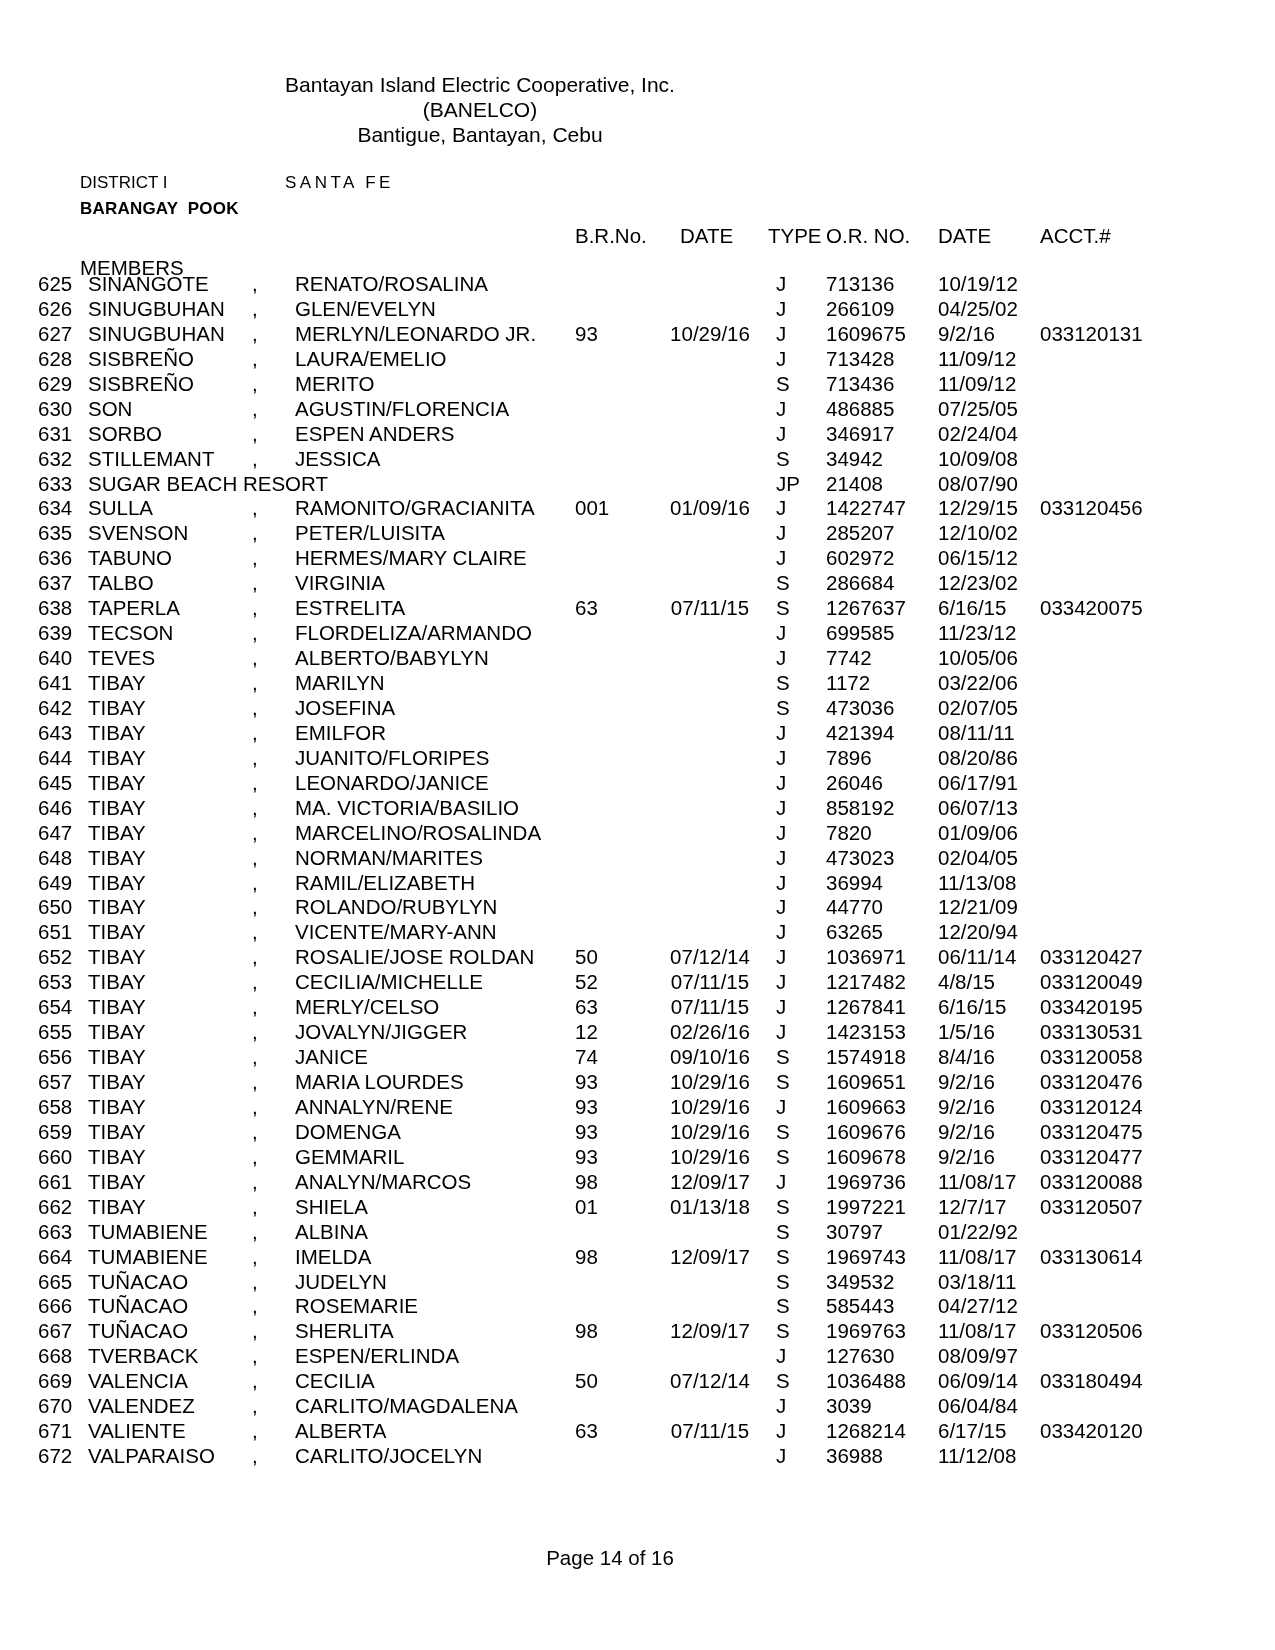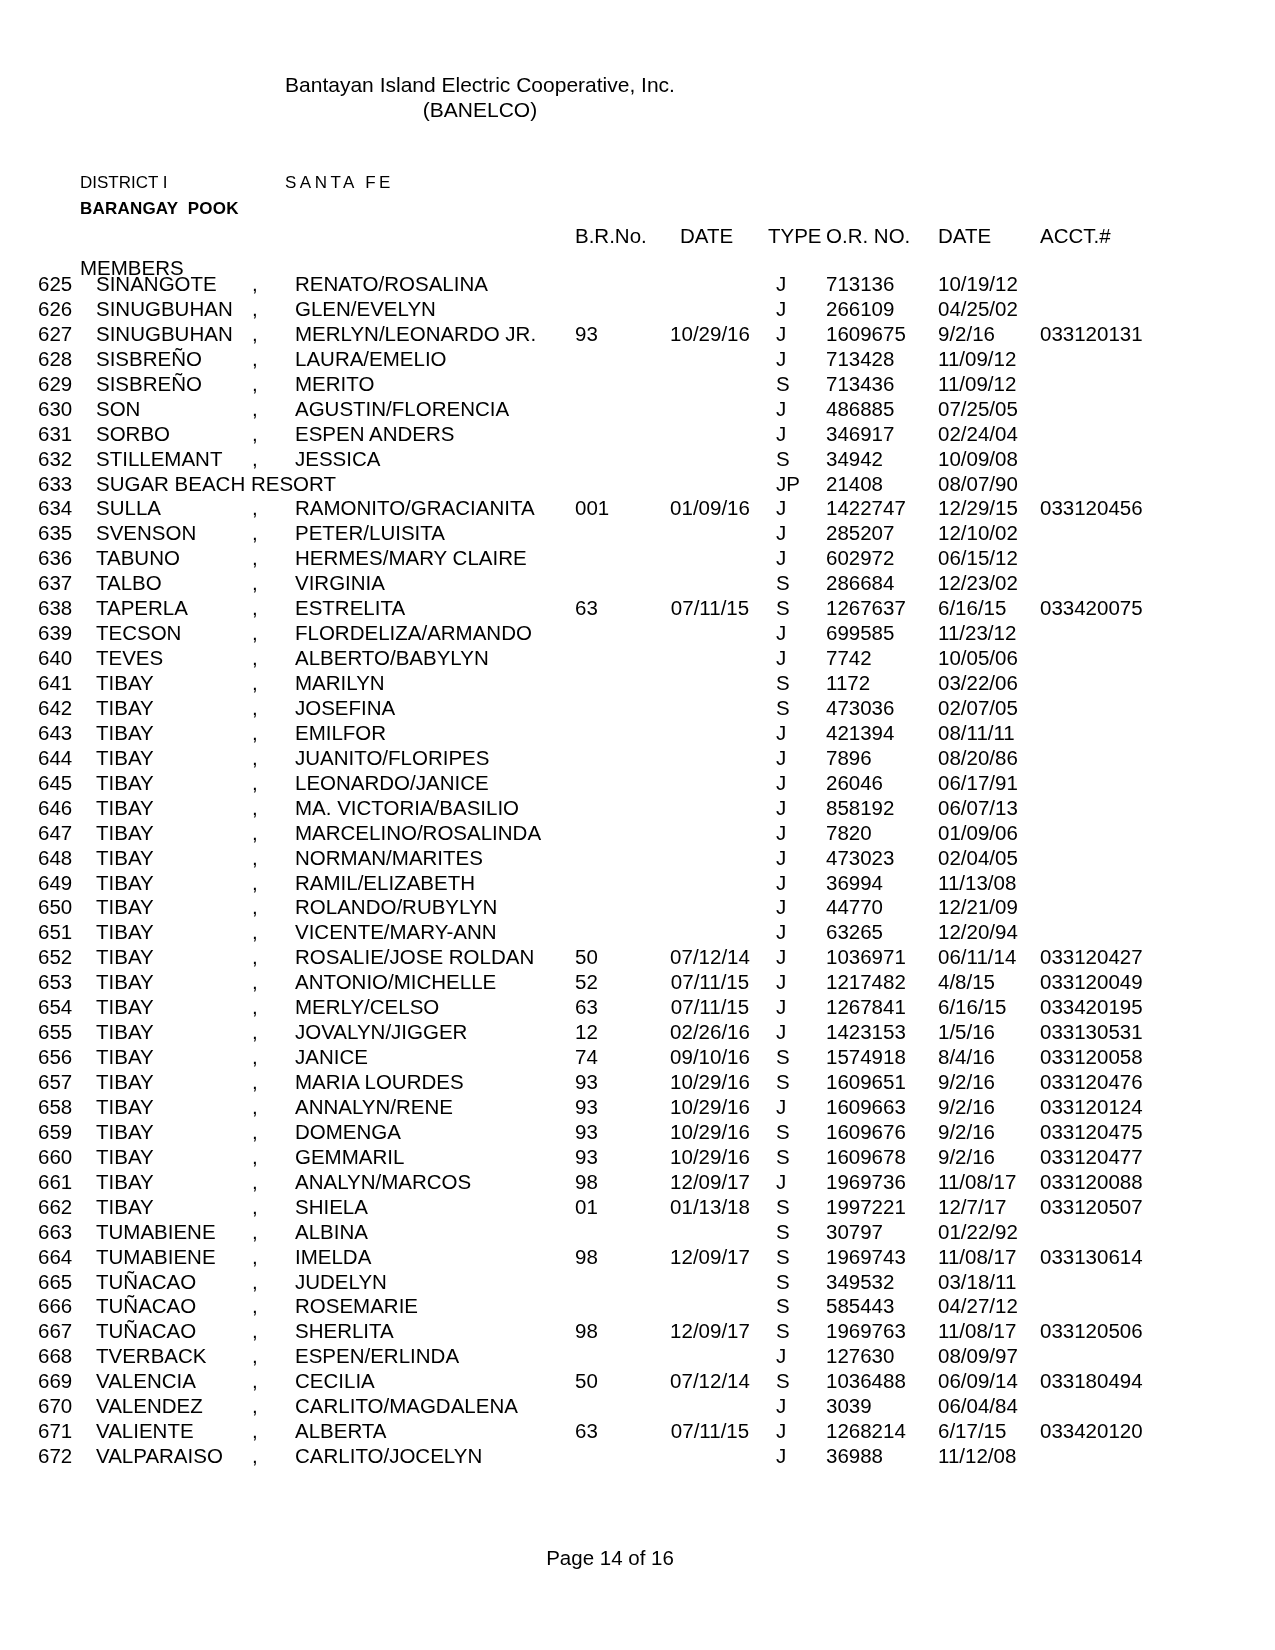--- a/index.html
+++ b/index.html
@@ -73,21 +73,21 @@
     width: 1275px;
     font-size: 20.5px;
   }
   .row {
     position: relative;
     height: 24.95px;
     white-space: pre;
   }
   .row span { position: absolute; top: 0; white-space: pre; }
   .c-seq    { left: 38px; width: 44px; text-align: left; }
-  .c-last   { left: 96px; }
+  .c-last   { left: 88px; }
   .c-comma  { left: 252px; }
   .c-first  { left: 295px; }
   .c-brno   { left: 575px; width: 52px; text-align: left; }
   .c-brdate { left: 662px; width: 96px; text-align: center; }
   .c-type   { left: 776px; width: 30px; text-align: left; }
   .c-orno   { left: 826px; }
   .c-ordate { left: 938px; }
   .c-acct   { left: 1040px; }
 
   
@@ -101,20 +101,21 @@
   }
 </style>
 </head>
 <body>
 
 <div class="page">
 
   <div class="letterhead">
     <div>Bantayan Island Electric Cooperative, Inc.</div>
     <div>(BANELCO)</div>
+    <div>Bantigue, Bantayan, Cebu</div>
   </div>
 
   <div class="meta">
     <div class="meta-row">
       <span class="meta-district-label">DISTRICT I</span>
       <span class="meta-district-value">SANTA FE</span>
     </div>
     <div class="meta-row meta-barangay">BARANGAY  POOK</div>
   </div>
 
@@ -150,21 +151,21 @@
       <div class="row"><span class="c-seq">643</span><span class="c-last">TIBAY</span><span class="c-comma">,</span><span class="c-first">EMILFOR</span><span class="c-type">J</span><span class="c-orno">421394</span><span class="c-ordate">08/11/11</span></div>
       <div class="row"><span class="c-seq">644</span><span class="c-last">TIBAY</span><span class="c-comma">,</span><span class="c-first">JUANITO/FLORIPES</span><span class="c-type">J</span><span class="c-orno">7896</span><span class="c-ordate">08/20/86</span></div>
       <div class="row"><span class="c-seq">645</span><span class="c-last">TIBAY</span><span class="c-comma">,</span><span class="c-first">LEONARDO/JANICE</span><span class="c-type">J</span><span class="c-orno">26046</span><span class="c-ordate">06/17/91</span></div>
       <div class="row"><span class="c-seq">646</span><span class="c-last">TIBAY</span><span class="c-comma">,</span><span class="c-first">MA. VICTORIA/BASILIO</span><span class="c-type">J</span><span class="c-orno">858192</span><span class="c-ordate">06/07/13</span></div>
       <div class="row"><span class="c-seq">647</span><span class="c-last">TIBAY</span><span class="c-comma">,</span><span class="c-first">MARCELINO/ROSALINDA</span><span class="c-type">J</span><span class="c-orno">7820</span><span class="c-ordate">01/09/06</span></div>
       <div class="row"><span class="c-seq">648</span><span class="c-last">TIBAY</span><span class="c-comma">,</span><span class="c-first">NORMAN/MARITES</span><span class="c-type">J</span><span class="c-orno">473023</span><span class="c-ordate">02/04/05</span></div>
       <div class="row"><span class="c-seq">649</span><span class="c-last">TIBAY</span><span class="c-comma">,</span><span class="c-first">RAMIL/ELIZABETH</span><span class="c-type">J</span><span class="c-orno">36994</span><span class="c-ordate">11/13/08</span></div>
       <div class="row"><span class="c-seq">650</span><span class="c-last">TIBAY</span><span class="c-comma">,</span><span class="c-first">ROLANDO/RUBYLYN</span><span class="c-type">J</span><span class="c-orno">44770</span><span class="c-ordate">12/21/09</span></div>
       <div class="row"><span class="c-seq">651</span><span class="c-last">TIBAY</span><span class="c-comma">,</span><span class="c-first">VICENTE/MARY-ANN</span><span class="c-type">J</span><span class="c-orno">63265</span><span class="c-ordate">12/20/94</span></div>
       <div class="row"><span class="c-seq">652</span><span class="c-last">TIBAY</span><span class="c-comma">,</span><span class="c-first">ROSALIE/JOSE ROLDAN</span><span class="c-brno">50</span><span class="c-brdate">07/12/14</span><span class="c-type">J</span><span class="c-orno">1036971</span><span class="c-ordate">06/11/14</span><span class="c-acct">033120427</span></div>
-      <div class="row"><span class="c-seq">653</span><span class="c-last">TIBAY</span><span class="c-comma">,</span><span class="c-first">ANTONIO/MICHELLE</span><span class="c-brno">52</span><span class="c-brdate">07/11/15</span><span class="c-type">J</span><span class="c-orno">1217482</span><span class="c-ordate">4/8/15</span><span class="c-acct">033120049</span></div>
+      <div class="row"><span class="c-seq">653</span><span class="c-last">TIBAY</span><span class="c-comma">,</span><span class="c-first">CECILIA/MICHELLE</span><span class="c-brno">52</span><span class="c-brdate">07/11/15</span><span class="c-type">J</span><span class="c-orno">1217482</span><span class="c-ordate">4/8/15</span><span class="c-acct">033120049</span></div>
       <div class="row"><span class="c-seq">654</span><span class="c-last">TIBAY</span><span class="c-comma">,</span><span class="c-first">MERLY/CELSO</span><span class="c-brno">63</span><span class="c-brdate">07/11/15</span><span class="c-type">J</span><span class="c-orno">1267841</span><span class="c-ordate">6/16/15</span><span class="c-acct">033420195</span></div>
       <div class="row"><span class="c-seq">655</span><span class="c-last">TIBAY</span><span class="c-comma">,</span><span class="c-first">JOVALYN/JIGGER</span><span class="c-brno">12</span><span class="c-brdate">02/26/16</span><span class="c-type">J</span><span class="c-orno">1423153</span><span class="c-ordate">1/5/16</span><span class="c-acct">033130531</span></div>
       <div class="row"><span class="c-seq">656</span><span class="c-last">TIBAY</span><span class="c-comma">,</span><span class="c-first">JANICE</span><span class="c-brno">74</span><span class="c-brdate">09/10/16</span><span class="c-type">S</span><span class="c-orno">1574918</span><span class="c-ordate">8/4/16</span><span class="c-acct">033120058</span></div>
       <div class="row"><span class="c-seq">657</span><span class="c-last">TIBAY</span><span class="c-comma">,</span><span class="c-first">MARIA LOURDES</span><span class="c-brno">93</span><span class="c-brdate">10/29/16</span><span class="c-type">S</span><span class="c-orno">1609651</span><span class="c-ordate">9/2/16</span><span class="c-acct">033120476</span></div>
       <div class="row"><span class="c-seq">658</span><span class="c-last">TIBAY</span><span class="c-comma">,</span><span class="c-first">ANNALYN/RENE</span><span class="c-brno">93</span><span class="c-brdate">10/29/16</span><span class="c-type">J</span><span class="c-orno">1609663</span><span class="c-ordate">9/2/16</span><span class="c-acct">033120124</span></div>
       <div class="row"><span class="c-seq">659</span><span class="c-last">TIBAY</span><span class="c-comma">,</span><span class="c-first">DOMENGA</span><span class="c-brno">93</span><span class="c-brdate">10/29/16</span><span class="c-type">S</span><span class="c-orno">1609676</span><span class="c-ordate">9/2/16</span><span class="c-acct">033120475</span></div>
       <div class="row"><span class="c-seq">660</span><span class="c-last">TIBAY</span><span class="c-comma">,</span><span class="c-first">GEMMARIL</span><span class="c-brno">93</span><span class="c-brdate">10/29/16</span><span class="c-type">S</span><span class="c-orno">1609678</span><span class="c-ordate">9/2/16</span><span class="c-acct">033120477</span></div>
       <div class="row"><span class="c-seq">661</span><span class="c-last">TIBAY</span><span class="c-comma">,</span><span class="c-first">ANALYN/MARCOS</span><span class="c-brno">98</span><span class="c-brdate">12/09/17</span><span class="c-type">J</span><span class="c-orno">1969736</span><span class="c-ordate">11/08/17</span><span class="c-acct">033120088</span></div>
       <div class="row"><span class="c-seq">662</span><span class="c-last">TIBAY</span><span class="c-comma">,</span><span class="c-first">SHIELA</span><span class="c-brno">01</span><span class="c-brdate">01/13/18</span><span class="c-type">S</span><span class="c-orno">1997221</span><span class="c-ordate">12/7/17</span><span class="c-acct">033120507</span></div>
       <div class="row"><span class="c-seq">663</span><span class="c-last">TUMABIENE</span><span class="c-comma">,</span><span class="c-first">ALBINA</span><span class="c-type">S</span><span class="c-orno">30797</span><span class="c-ordate">01/22/92</span></div>

